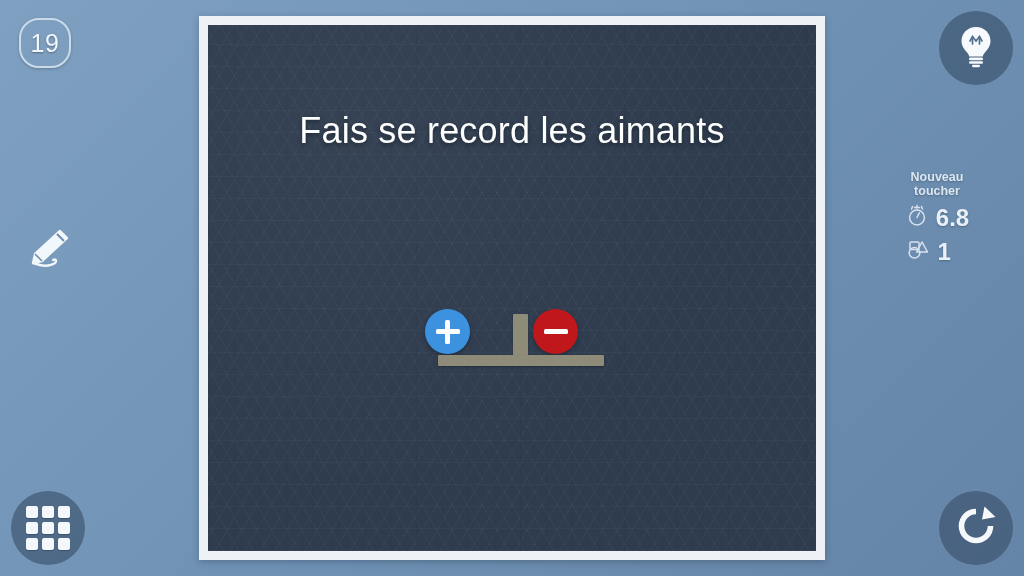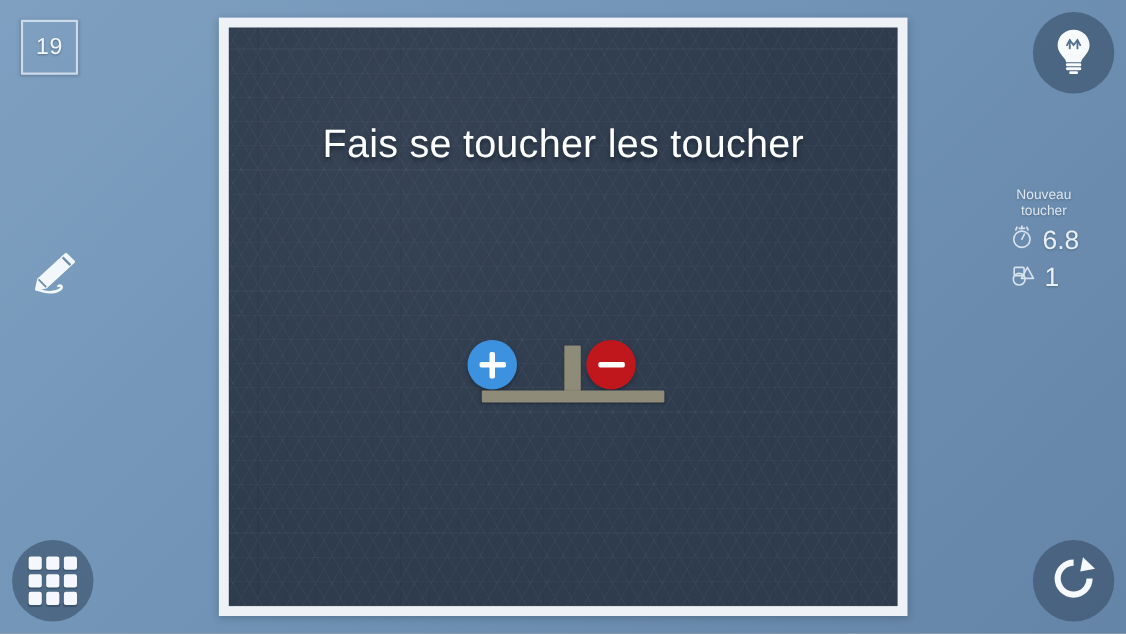--- a/index.html
+++ b/index.html
@@ -11,41 +11,41 @@
     -webkit-font-smoothing:antialiased;
   }
 
   
   #left-hud { position:absolute; left:0; top:0; width:95px; height:300px; }
 
   #level-badge {
     position:absolute; left:19px; top:18px;
     width:52px; height:50px;
     border:2px solid rgba(222,232,242,.80);
-    border-radius:1px;
+    border-radius:20px;
     display:flex; align-items:center; justify-content:center;
-    color:#f2f7fc; font-size:21px; font-weight:400;
+    color:#f2f7fc; font-size:25px; font-weight:400;
     letter-spacing:.5px;
     text-shadow:0 1px 2px rgba(30,45,62,.45);
     box-shadow:0 1px 3px rgba(30,45,62,.30);
   }
 
   .hud-stat { position:absolute; left:0; width:95px; text-align:center; }
   .hud-stat .ico { display:block; height:42px; }
   .hud-stat .val {
     display:block; color:#f0f5fa; font-size:17px; margin-top:3px;
     text-shadow:0 1px 2px rgba(30,45,62,.45);
   }
   #stat-timer  { top:90px; }
   #stat-objects{ top:162px; }
   #stat-draw   { top:228px; }
 
   
   #record-panel {
-    position:absolute; right:20px; top:170px; width:110px; text-align:center;
+    position:absolute; right:32px; top:170px; width:110px; text-align:center;font-weight:bold;
   }
   #record-panel .rec-title {
     color:#dbe6f0; font-size:12.5px; line-height:14px;
     text-shadow:0 1px 2px rgba(30,45,62,.35);
   }
   .rec-row { display:flex; align-items:center; justify-content:center; gap:7px; margin-top:6px; }
   .rec-row .rv { color:#e9f0f7; font-size:24px; text-shadow:0 1px 2px rgba(30,45,62,.35); min-width:32px; text-align:left; }
 
   
   .circle-btn {
@@ -186,21 +186,21 @@
         </g>
       </svg>
     </span>
     <span class="rv">1</span>
   </div>
 </div>
 
 <div id="game-frame">
   <div id="game-canvas">
 
-    <div id="goal-text">Fais se toucher les toucher</div>
+    <div id="goal-text">Fais se record les aimants</div>
 
     <div id="magnet-positive" class="magnet">
       <span class="sign-h"></span>
       <span class="sign-v"></span>
     </div>
 
     <div id="post"></div>
 
     <div id="magnet-negative" class="magnet">
       <span class="sign-h"></span>

